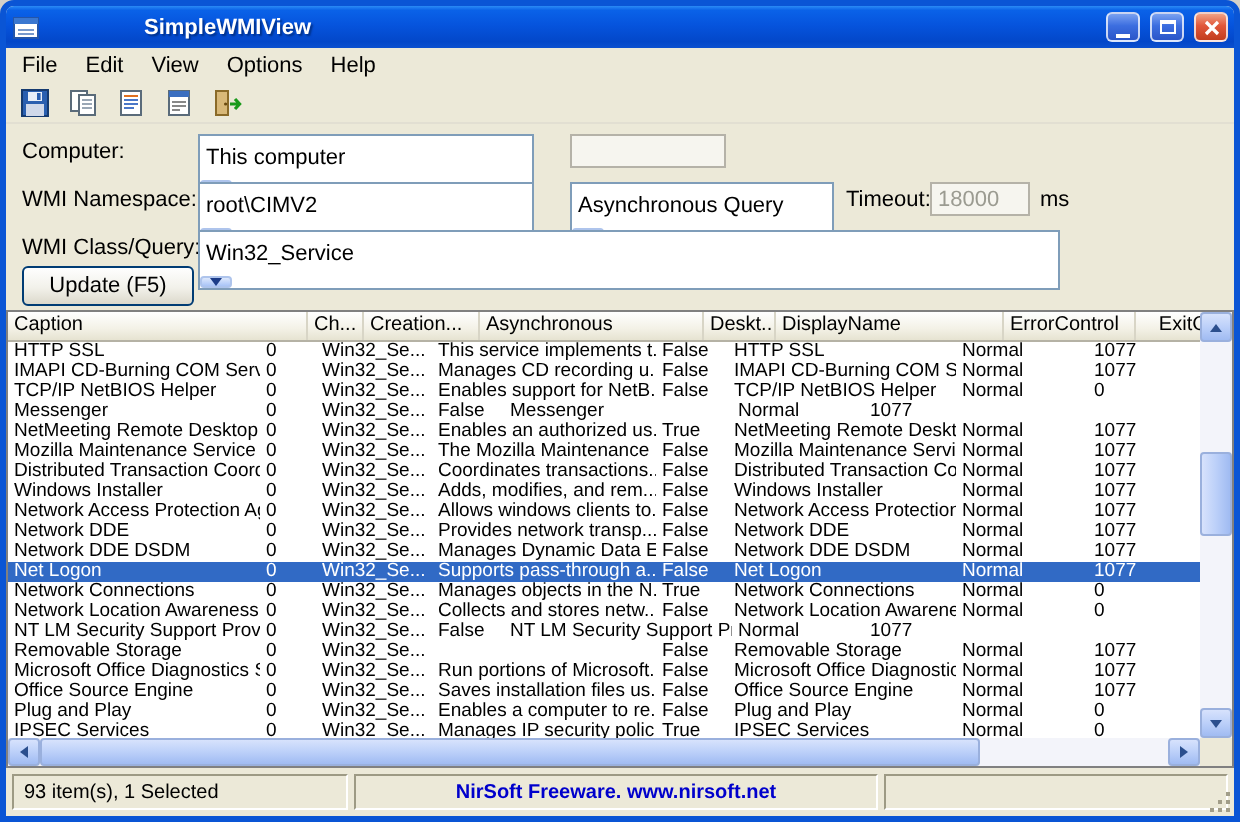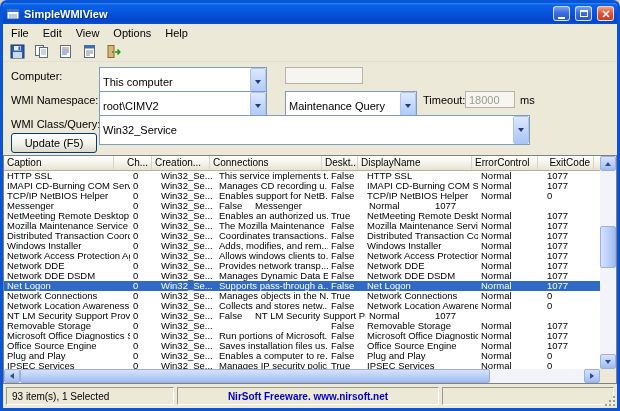--- a/index.html
+++ b/index.html
@@ -15,40 +15,40 @@
     overflow:hidden;
   }
 
   
   .titlebar{
     height:21px; flex-shrink:0;
     background:linear-gradient(180deg,#2a8af5 0%,#0a62e8 10%,#0654dd 45%,#0347c9 85%,#0b50cf 100%);
     display:flex; align-items:center; padding:0 3px; gap:4px;
   }
   .app-icon{ width:14px; height:14px; display:flex; }
-  .title-text{ flex:1; color:#fff; font-weight:bold; font-size:11px; text-shadow:1px 1px 1px #00318a; white-space:nowrap; overflow:hidden; }
+  .title-text{ flex:1; color:#fff; font-weight:bold; font-size:11px; text-shadow:1px 1px 1px #00318a; white-space:nowrap; overflow:hidden;margin-left:48px; }
   .winbtn{
     width:17px; height:15px; border-radius:3px; border:1px solid rgba(255,255,255,.75);
     background:linear-gradient(#7aa1f0,#3c6ee0 45%,#2a55c8);
     display:flex; align-items:center; justify-content:center; margin-left:1px; position:relative;
   }
   .winbtn.close{ background:linear-gradient(#f0a184,#e1573a 45%,#c23c1e); }
   .glyph-min{ width:7px; height:2px; background:#fff; margin-top:8px; }
   .glyph-max{ width:8px; height:7px; border:1px solid #fff; border-top:2px solid #fff; }
 
   
   .menubar{ height:18px; flex-shrink:0; background:#ece9d8; display:flex; align-items:center; font-size:11px; padding-left:1px; }
   .menu-item{ padding:2px 7px; cursor:default; }
   .toolbar{ height:20px; flex-shrink:0; background:#ece9d8; display:flex; align-items:center; padding:1px 3px; gap:2px; border-bottom:1px solid #e2dfd2; }
   .tool-btn{ width:22px; height:18px; display:flex; align-items:center; justify-content:center; border:1px solid transparent; border-radius:2px; }
 
   
   .formpanel{ height:93px; flex-shrink:0; position:relative; font-size:11px; background:#ece9d8; }
   .flabel{ position:absolute; height:17px; display:flex; align-items:center; white-space:nowrap; }
-  .combo{ position:absolute; height:30px; background:#fff; border:1px solid #7f9db9; display:flex; align-items:stretch; }
+  .combo{ position:absolute; height:30px; background:#fff; border:1px solid #7f9db9; display:flex; align-items:stretch;flex-direction:column; }
   .combo .val{ flex:1; padding:1px 3px; font-size:11px; white-space:nowrap; overflow:hidden; display:flex; align-items:center; }
   .combo .drop{ width:16px; flex-shrink:0; background:linear-gradient(180deg,#dde8fc,#c3d6fa 50%,#a9c4f6); border:1px solid #aec4ec; border-radius:2px; display:flex; align-items:center; justify-content:center; }
   .tri-down{ width:0; height:0; border-left:3px solid transparent; border-right:3px solid transparent; border-top:4px solid #1c3c88; }
   .tri-up{ width:0; height:0; border-left:3px solid transparent; border-right:3px solid transparent; border-bottom:4px solid #2b4f8e; }
   .tri-left{ width:0; height:0; border-top:3px solid transparent; border-bottom:3px solid transparent; border-right:4px solid #2b4f8e; }
   .tri-right{ width:0; height:0; border-top:3px solid transparent; border-bottom:3px solid transparent; border-left:4px solid #2b4f8e; }
   .textbox{ position:absolute; height:17px; border:1px solid #b5b2a8; background:#f6f5ef; color:#9b9b91; font-size:11px; padding:1px 3px; display:flex; align-items:center; }
   .update-btn{
     position:absolute; left:8px; top:71px; width:86px; height:20px;
     border:1px solid #003c74; border-radius:3px;
@@ -181,21 +181,21 @@
     <span class="textbox" style="left:282px; top:5px; width:78px;"></span>
 
     <span class="flabel" style="left:8px; top:29px;">WMI Namespace:</span>
     <span class="combo" style="left:96px; top:29px; width:168px;">
       <span class="val">root\CIMV2</span>
       <span class="drop">
           <span class="tri-down"></span>
         </span>
     </span>
     <span class="combo" style="left:282px; top:29px; width:132px;">
-      <span class="val">Maintenance Query</span>
+      <span class="val">Asynchronous Query</span>
       <span class="drop">
           <span class="tri-down"></span>
         </span>
     </span>
     <span class="flabel" style="left:420px; top:29px;">Timeout:</span>
     <span class="textbox" style="left:462px; top:29px; width:50px;">18000</span>
     <span class="flabel" style="left:517px; top:29px;">ms</span>
 
     <span class="flabel" style="left:8px; top:53px;">WMI Class/Query:</span>
     <span class="combo" style="left:96px; top:53px; width:431px;">
@@ -205,24 +205,24 @@
         </span>
     </span>
 
     <span class="update-btn">Update (F5)</span>
   </div>
 
   <div class="listview">
     <div class="lv-top">
       <div class="lv-content">
         <div class="lv-header">
-            <div class="hcell" style="width: 110px;">Caption</div>
-            <div class="hcell" style="width: 28px; margin-left: 10px;">Ch...</div>
+            <div class="hcell" style="width: 150px;">Caption</div>
+            <div class="hcell" style="width: 28px;">Ch...</div>
             <div class="hcell" style="width: 58px;">Creation...</div>
-            <div class="hcell" style="width: 112px;">Connections</div>
+            <div class="hcell" style="width: 112px;">Asynchronous</div>
             <div class="hcell" style="width: 36px;">Deskt...</div>
             <div class="hcell" style="width: 114px;">DisplayName</div>
             <div class="hcell" style="width: 66px;">ErrorControl</div>
             <div class="hcell" style="width: 56px; text-align: right;">ExitCode</div>
           </div>
         <div class="lv-body">
             <div class="lv-row">
               <div class="cell" style="width: 126px;">HTTP SSL</div>
               <div class="cell" style="width: 28px;">0</div>
               <div class="cell" style="width: 58px;">Win32_Se...</div>

